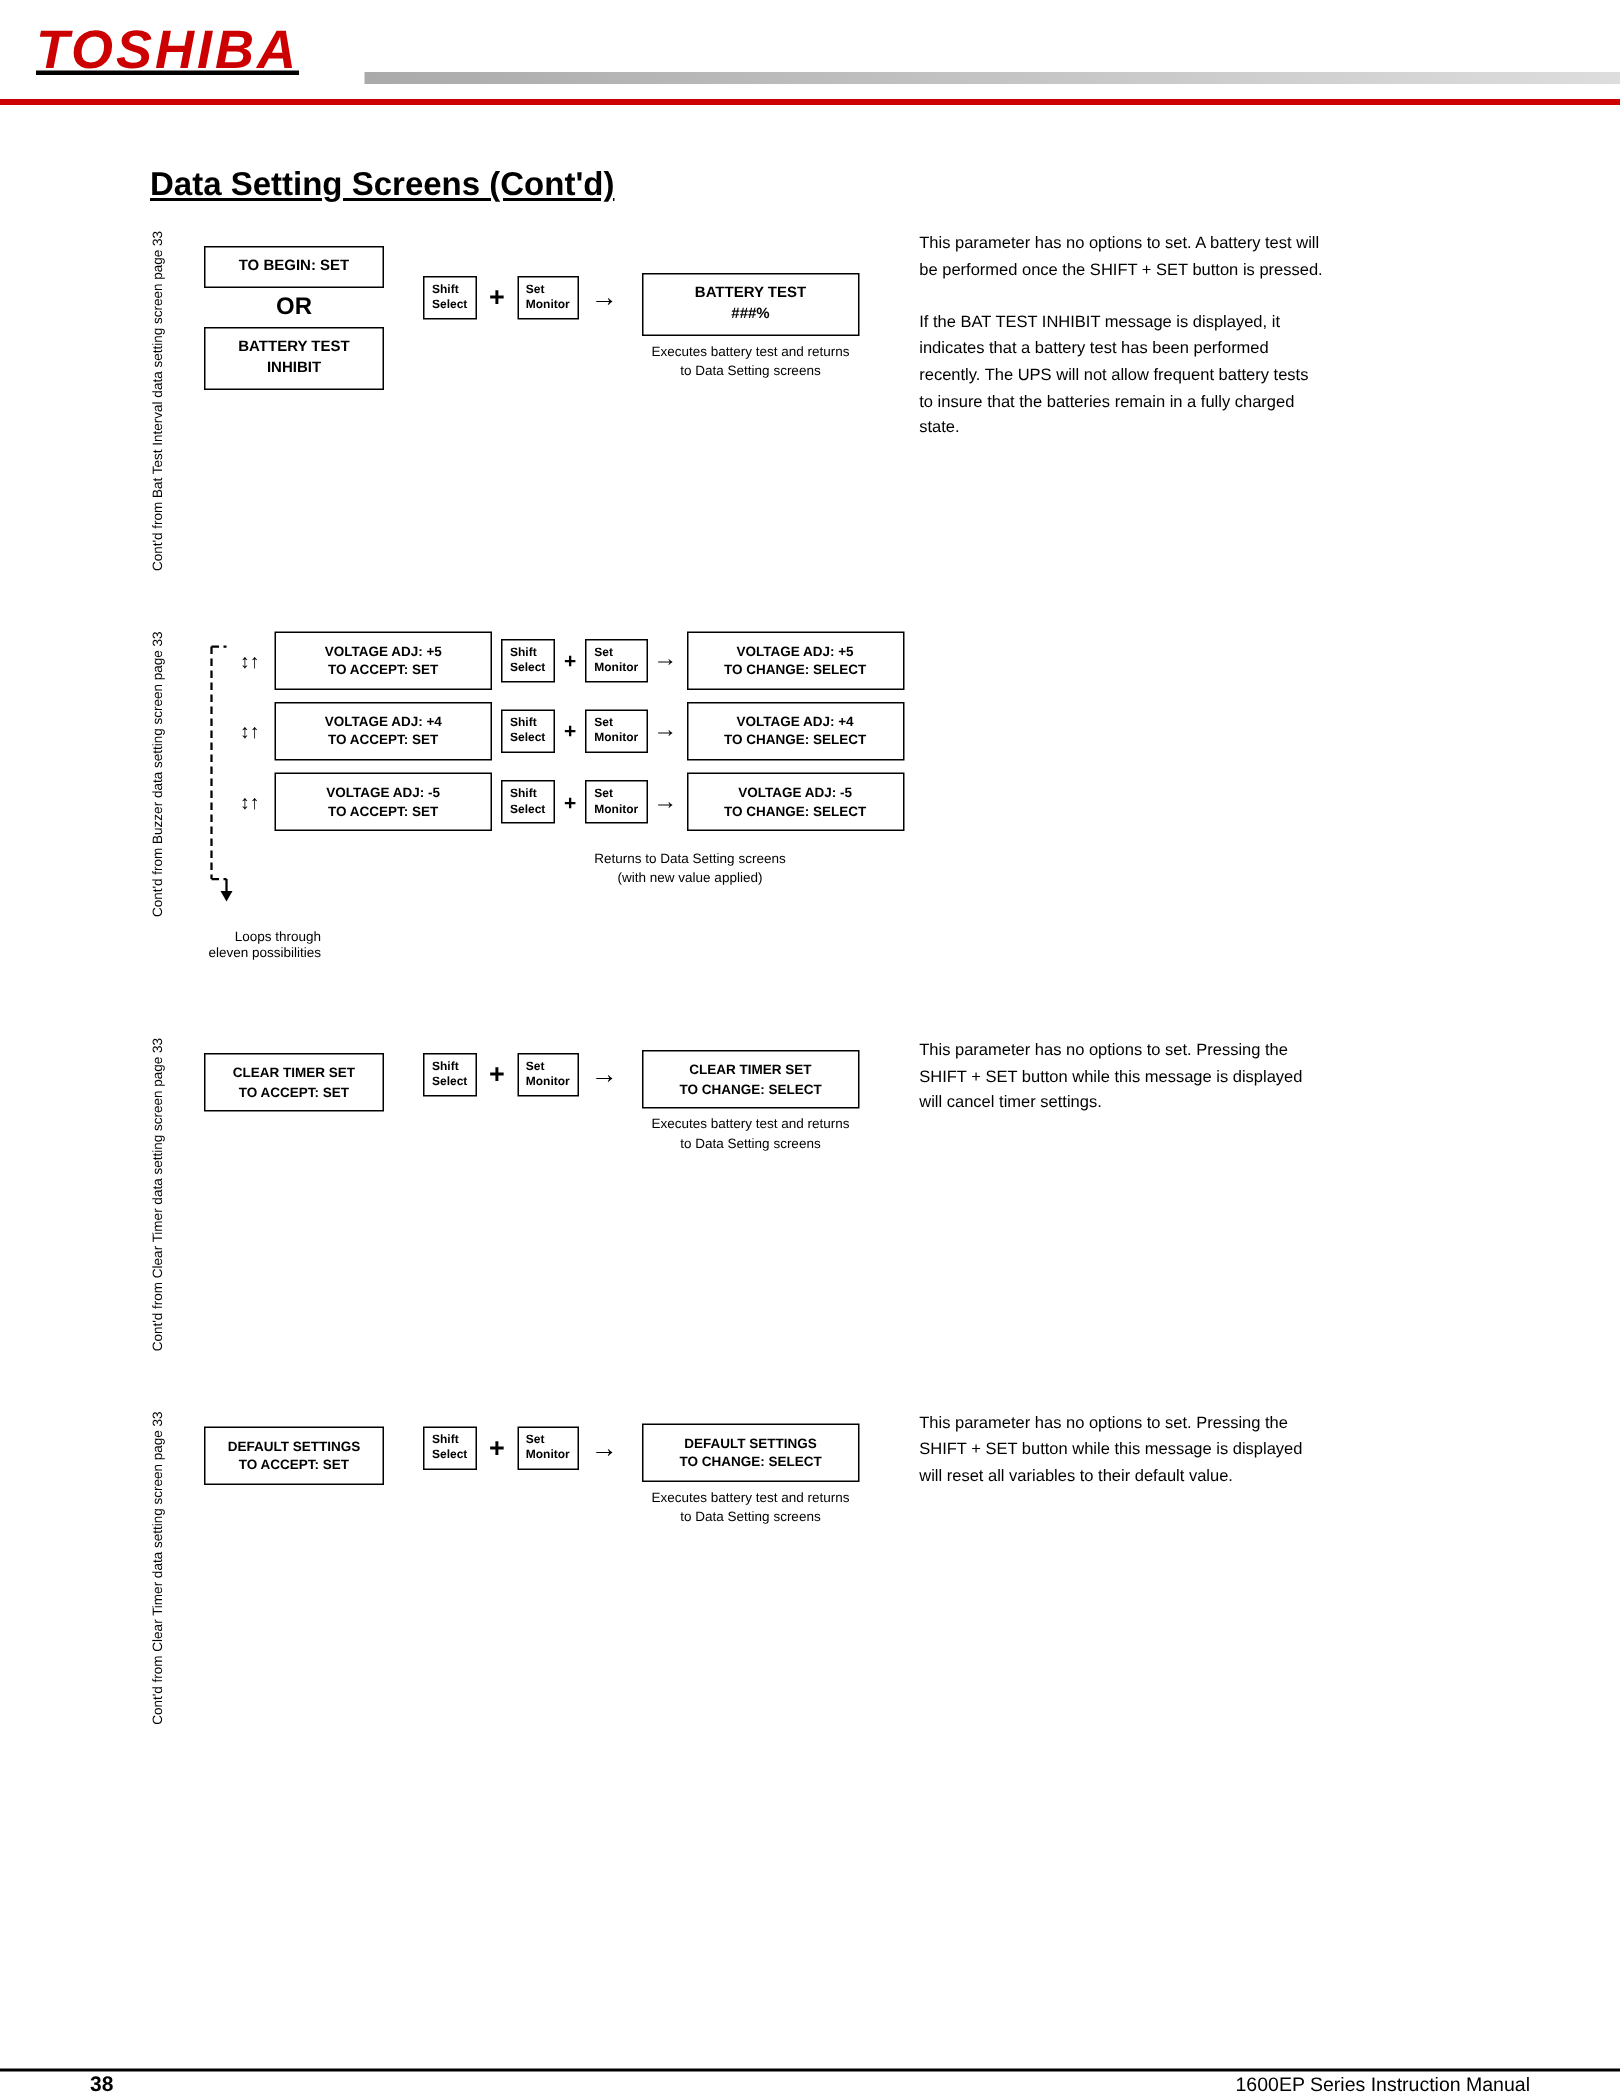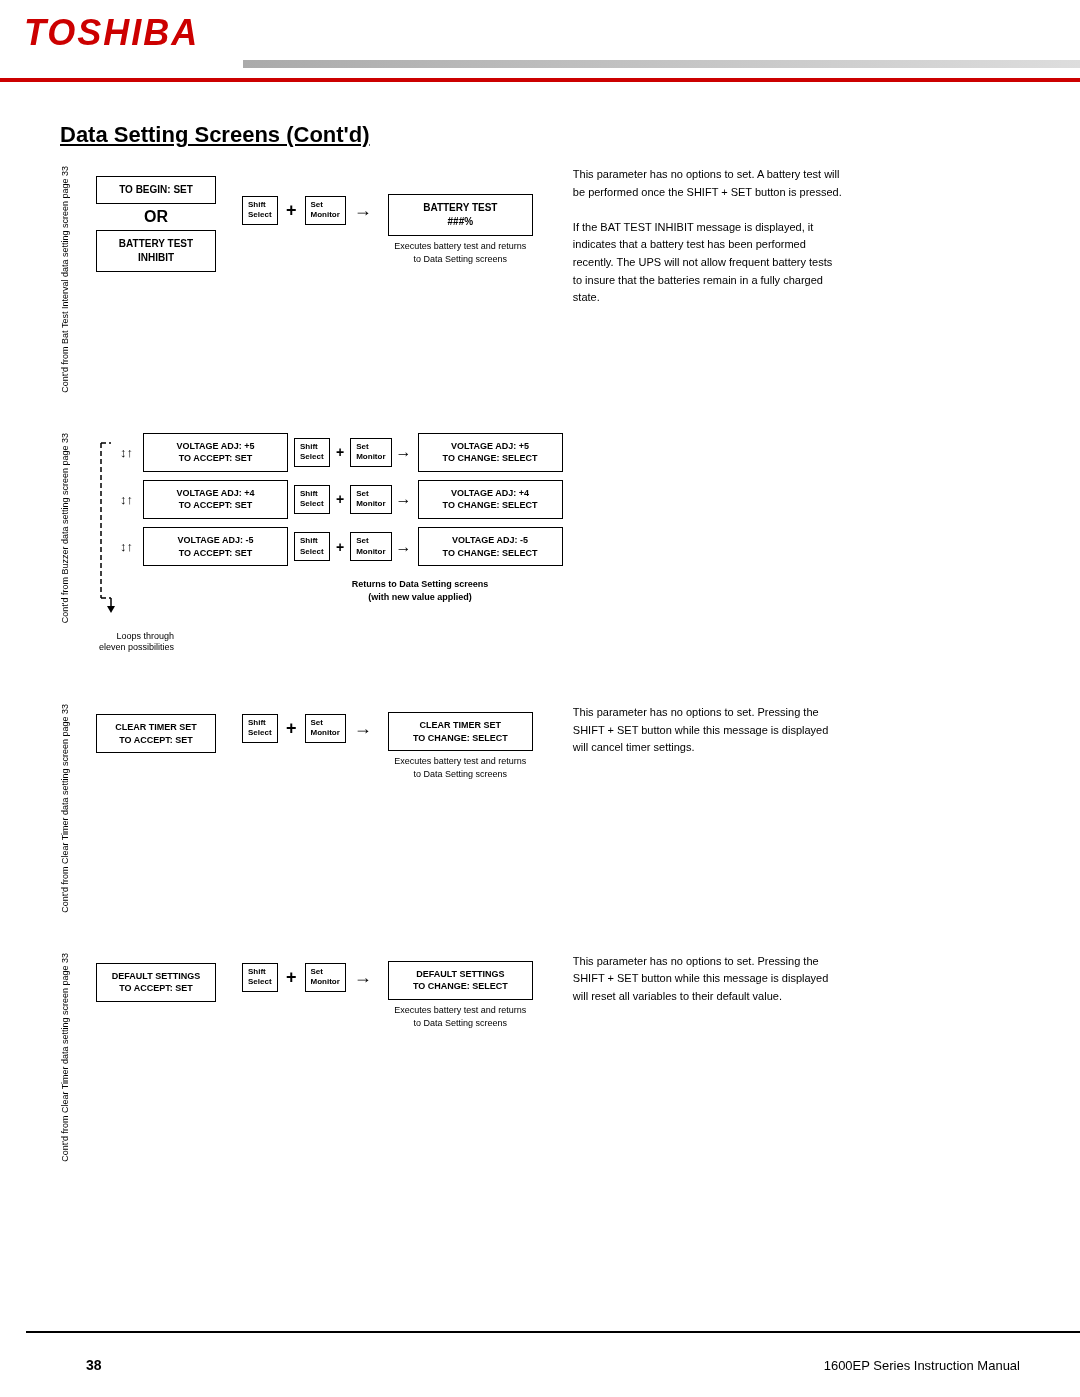--- a/index.html
+++ b/index.html
@@ -8,23 +8,24 @@
       background: #fff;
       color: #000;
       width: 1080px;
       min-height: 1397px;
       position: relative;
     }
 
     
     .header {
       display: flex;
-      align-items: flex-start;
-      height: 82px;
+      align-items: center;
+      height: 70px;
       border-bottom: 4px solid #cc0000;
+      text-decoration: underline;
     }
     .header-logo {
       padding: 12px 24px;
       display: flex;
       align-items: center;
     }
     .toshiba-text {
       font-size: 36px;
       font-weight: 900;
       color: #cc0000;
@@ -37,20 +38,21 @@
       margin-left: 20px;
       margin-top: 20px;
       height: 8px;
       align-self: flex-end;
       margin-bottom: 10px;
     }
 
     
     .page-content {
       padding: 40px 60px 60px 60px;
+      margin-left: 40px;
     }
 
     .page-title {
       font-size: 22px;
       font-weight: bold;
       margin-bottom: 18px;
       text-decoration: underline;
     }
 
     .intro-text {
@@ -141,22 +143,21 @@
     
     .page-footer {
       position: absolute;
       bottom: 0;
       left: 0;
       right: 0;
       border-top: 2px solid #000;
       display: flex;
       justify-content: space-between;
       align-items: center;
-      padding: 24px 60px;
-      margin-left: 26px;
+      padding: 0 60px;
     }
 
     .page-number {
       font-size: 14px;
       font-weight: bold;
     }
 
     .footer-title {
       font-size: 13px;
     }
@@ -282,21 +283,21 @@
               <div class="box box-wide" style="font-size:9px;">VOLTAGE ADJ: -5<br>TO ACCEPT: SET</div>
               <div style="display:flex;align-items:center;gap:2px;">
                 <div class="small-box">Shift<br>Select</div>
                 <span class="plus-sign" style="font-size:14px;">+</span>
                 <div class="small-box">Set<br>Monitor</div>
                 <span style="font-size:16px;margin-left:2px;">→</span>
               </div>
               <div class="box box-wide" style="font-size:9px;">VOLTAGE ADJ: -5<br>TO CHANGE: SELECT</div>
             </div>
 
-            <div style="margin-left:220px;font-weight:bold;">
+            <div style="margin-left:220px;">
               <div class="note-text">Returns to Data Setting screens<br>(with new value applied)</div>
             </div>
           </div>
         </div>
 
         <div class="loops-label" style="margin-left:8px;margin-top:-10px;">Loops through<br>eleven possibilities</div>
       </div>
 
     </div>
   </div>

